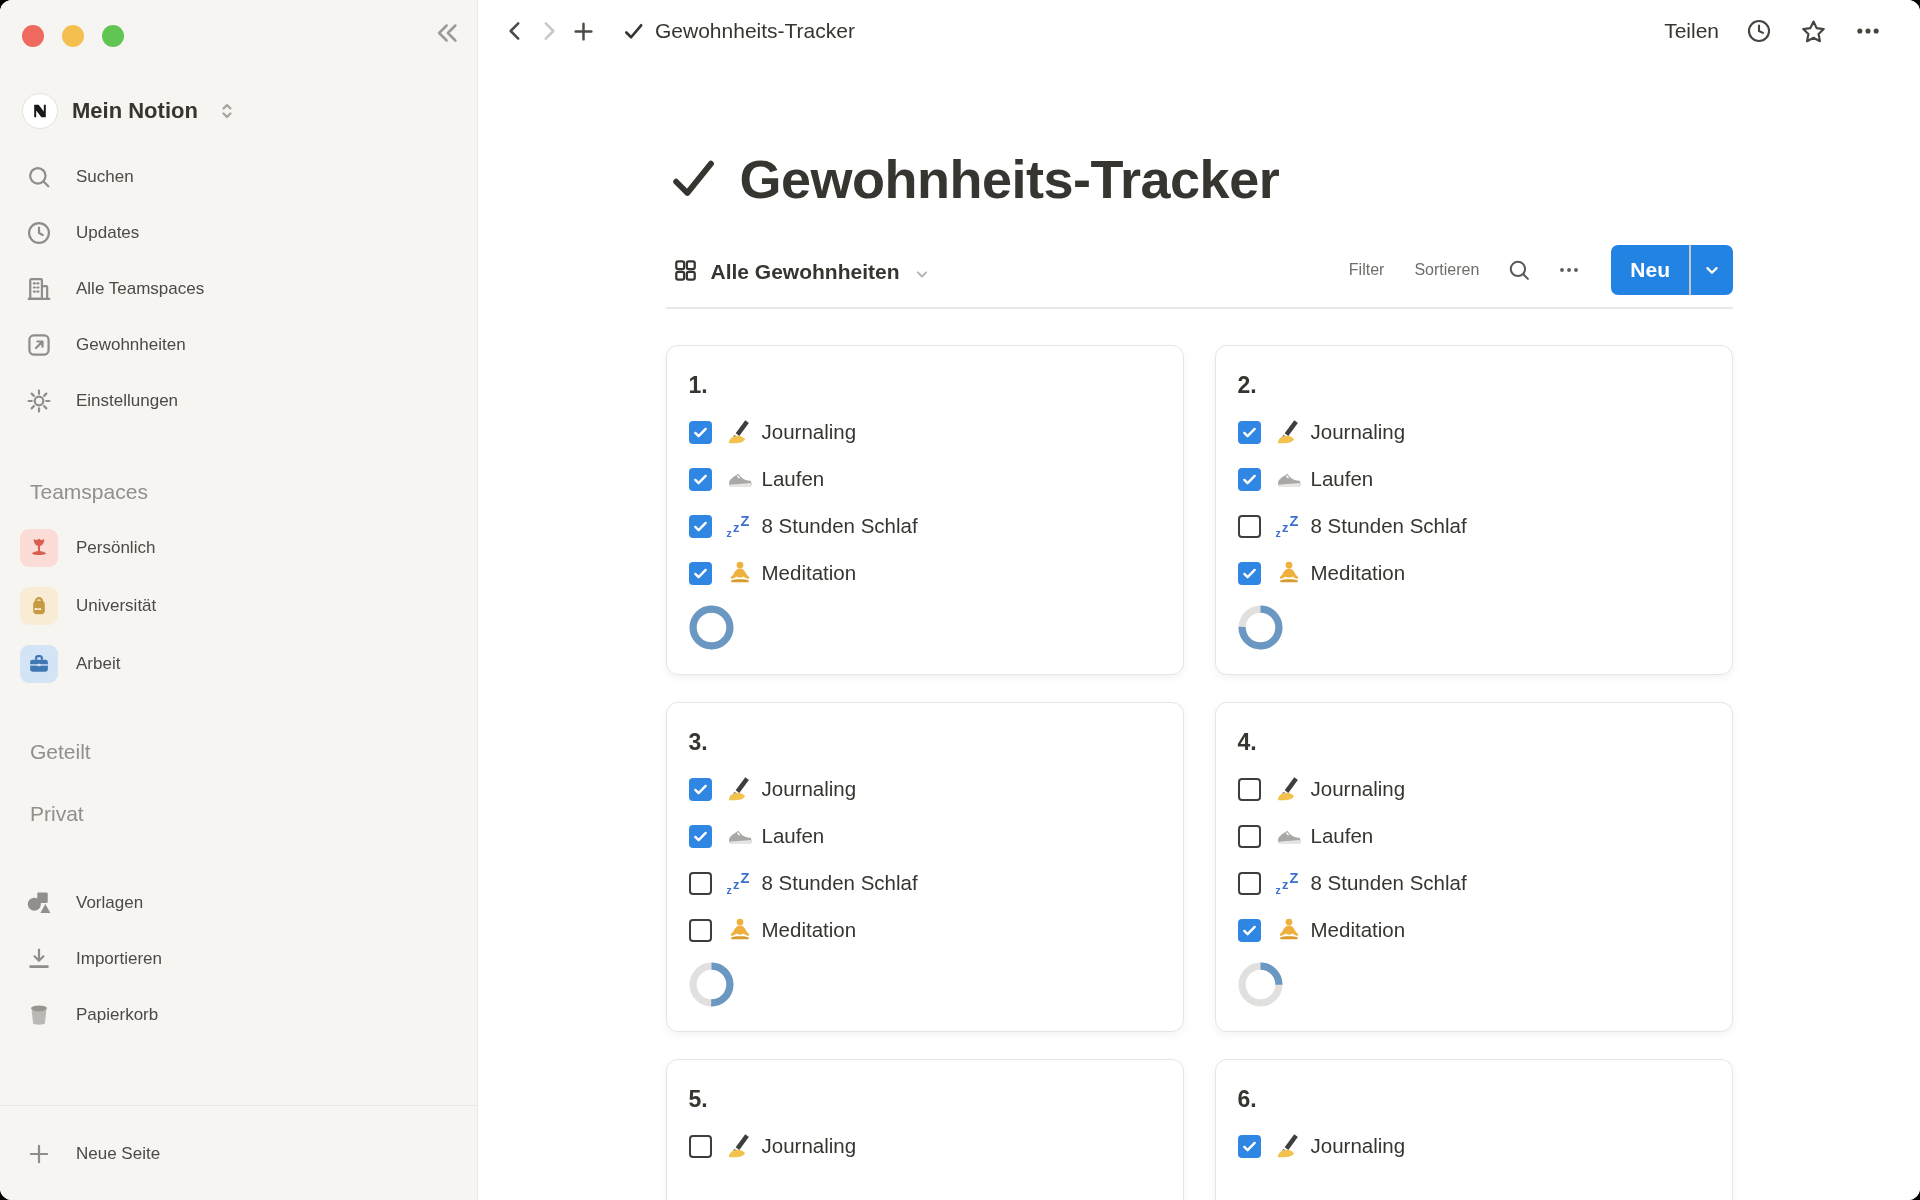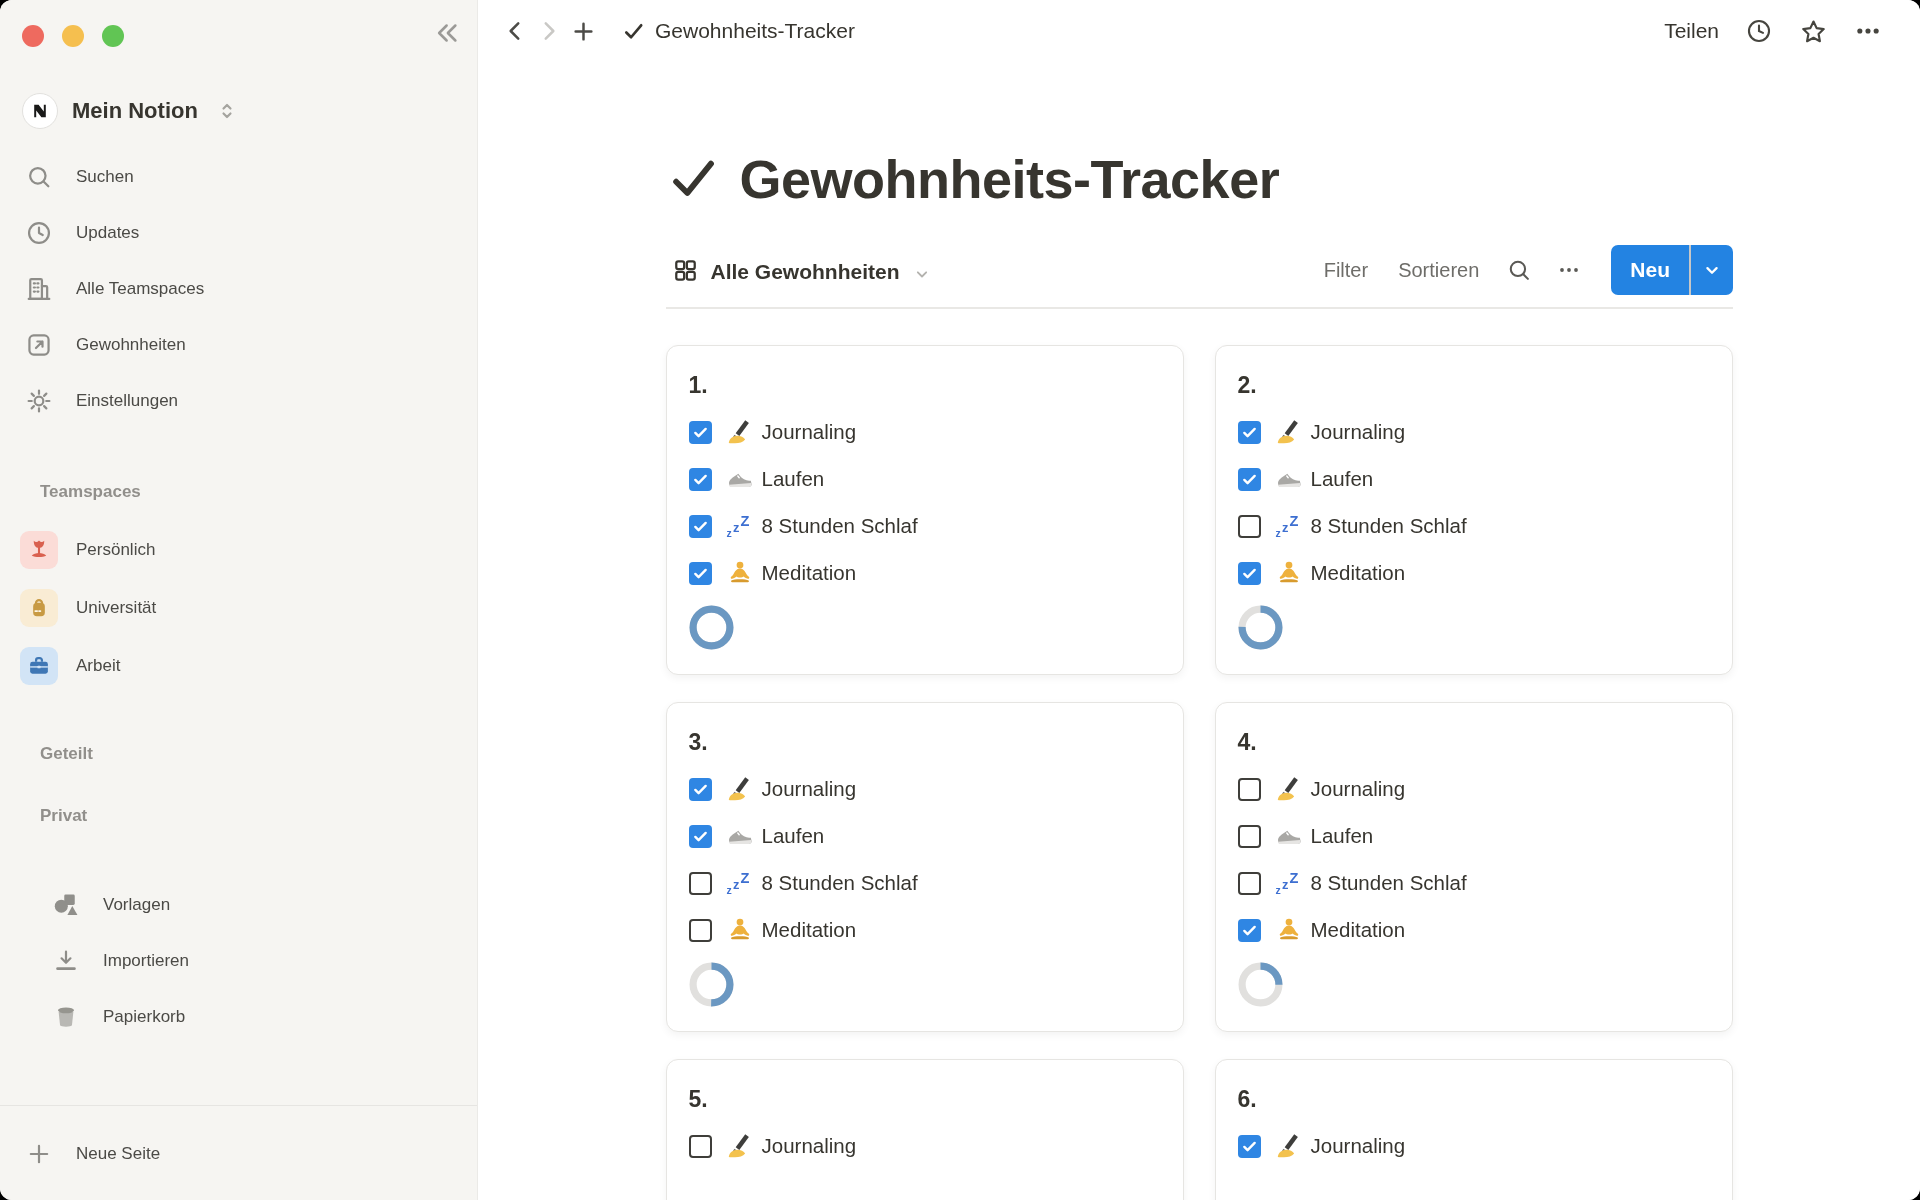--- a/index.html
+++ b/index.html
@@ -13,26 +13,26 @@
   .tl.red{background:#ee6a5f;} .tl.yellow{background:#f5bf4f;} .tl.green{background:#61c554;}
   .collapse{position:absolute;top:18px;right:16px;color:#9b9a97;cursor:pointer;}
   .ws-row{display:flex;align-items:center;margin:40px 14px 0 22px;height:48px;gap:14px;}
   .ws-logo{width:36px;height:36px;border-radius:50%;background:#fff;border:1px solid #e2e1de;display:flex;align-items:center;justify-content:center;flex:none;}
   .ws-name{font-size:22px;font-weight:700;color:#37352f;}
   .ws-chev{color:#a5a49f;margin-left:4px;display:flex;}
   .side-list{margin-top:14px;}
   .side-item{display:flex;align-items:center;height:56px;padding:0 14px 0 24px;gap:22px;cursor:pointer;}
   .side-icon{width:30px;height:30px;display:flex;align-items:center;justify-content:center;color:#8e8d89;flex:none;}
   .side-label{font-size:17px;font-weight:500;color:#4b4a46;white-space:nowrap;}
-  .section-header{margin:16px;padding:0 24px;font-size:17px;font-weight:700;color:#918f8b;height:26px;display:flex;align-items:center;cursor:pointer;}
+  .section-header{margin:6px;padding:0 24px;font-size:21px;font-weight:400;color:#918f8b;height:26px;display:flex;align-items:center;cursor:pointer;}
   .hdr-teamspaces{margin-top:50px;} .hdr-geteilt{margin-top:46px;} .hdr-privat{margin-top:36px;}
   .ts-list{margin-top:14px;}
   .ts-item{display:flex;align-items:center;height:58px;padding:0 14px 0 20px;gap:18px;cursor:pointer;}
   .ts-tile{width:38px;height:38px;border-radius:9px;display:flex;align-items:center;justify-content:center;flex:none;}
-  .footer-list{margin-top:48px;margin-left:27px;}
+  .footer-list{margin-top:48px;}
   .side-divider{position:absolute;left:0;right:0;bottom:94px;height:1.5px;background:#e6e5e2;}
   .newpage{position:absolute;left:0;right:0;bottom:0;height:93px;display:flex;align-items:center;padding-left:24px;gap:22px;cursor:pointer;color:#6f6e6a;}
   .newpage .side-label{color:#57565derr;}
 
   
   .main{position:absolute;left:478px;top:0;right:0;bottom:0;background:#fff;}
   .topbar{height:62px;display:flex;align-items:center;padding:0 30px 0 20px;}
   .nav-ic{display:flex;align-items:center;justify-content:center;width:34px;height:34px;border-radius:5px;cursor:pointer;color:#4c4b47;}
   .nav-ic.disabled{color:#c9c8c5;}
   .crumb{display:flex;align-items:center;gap:10px;margin-left:14px;cursor:pointer;padding:4px 8px;border-radius:5px;}
@@ -42,21 +42,21 @@
   .share{font-size:21px;color:#37352f;}
 
   .content{width:1067px;margin:0 auto;padding-top:86px;}
   .page-title{display:flex;align-items:center;gap:20px;}
   .page-title .ttl-text{font-size:54px;font-weight:700;color:#37352f;letter-spacing:-0.5px;}
   .toolbar{margin-top:34px;height:52px;display:flex;align-items:center;}
   .view-tab{display:flex;align-items:flex-end;gap:12px;cursor:pointer;padding:4px 6px;border-radius:5px;}
   .view-label{font-size:21px;font-weight:700;color:#37352f;}
   .view-chev{color:#b4b3af;display:flex;}
   .toolbar-right{margin-left:auto;display:flex;align-items:center;gap:14px;}
-  .tool-text{font-size:20px;color:#6e6d69;cursor:pointer;padding:5px 8px;border-radius:5px;}
+  .tool-text{font-size:16px;color:#6e6d69;cursor:pointer;padding:5px 8px;border-radius:5px;}
   .tool-ic{display:flex;align-items:center;justify-content:center;width:36px;height:36px;border-radius:5px;color:#57565f2;cursor:pointer;color:#5a5955;}
   .btn-new{display:flex;align-items:stretch;height:50px;border-radius:7px;overflow:hidden;margin-left:10px;cursor:pointer;}
   .btn-new-main{background:var(--accent);color:#fff;font-size:21px;font-weight:700;display:flex;align-items:center;padding:0 19px;}
   .btn-new-sep{width:1.5px;background:rgba(0,0,0,.22);}
   .btn-new-chev{background:var(--accent);color:#fff;display:flex;align-items:center;justify-content:center;width:42px;}
   .hr{margin-top:11px;height:1.5px;background:#e9e8e5;}
 
   .grid{margin-top:36px;display:grid;grid-template-columns:518px 518px;column-gap:31px;row-gap:27px;}
   .card{background:#fff;border:1px solid #e6e5e2;border-radius:12px;box-shadow:0 3px 8px rgba(20,20,20,.05);height:330px;padding:14px 22px 0;cursor:pointer;overflow:hidden;}
   .card-title{font-size:23px;font-weight:700;color:#37352f;margin:12px 0 10px;}

